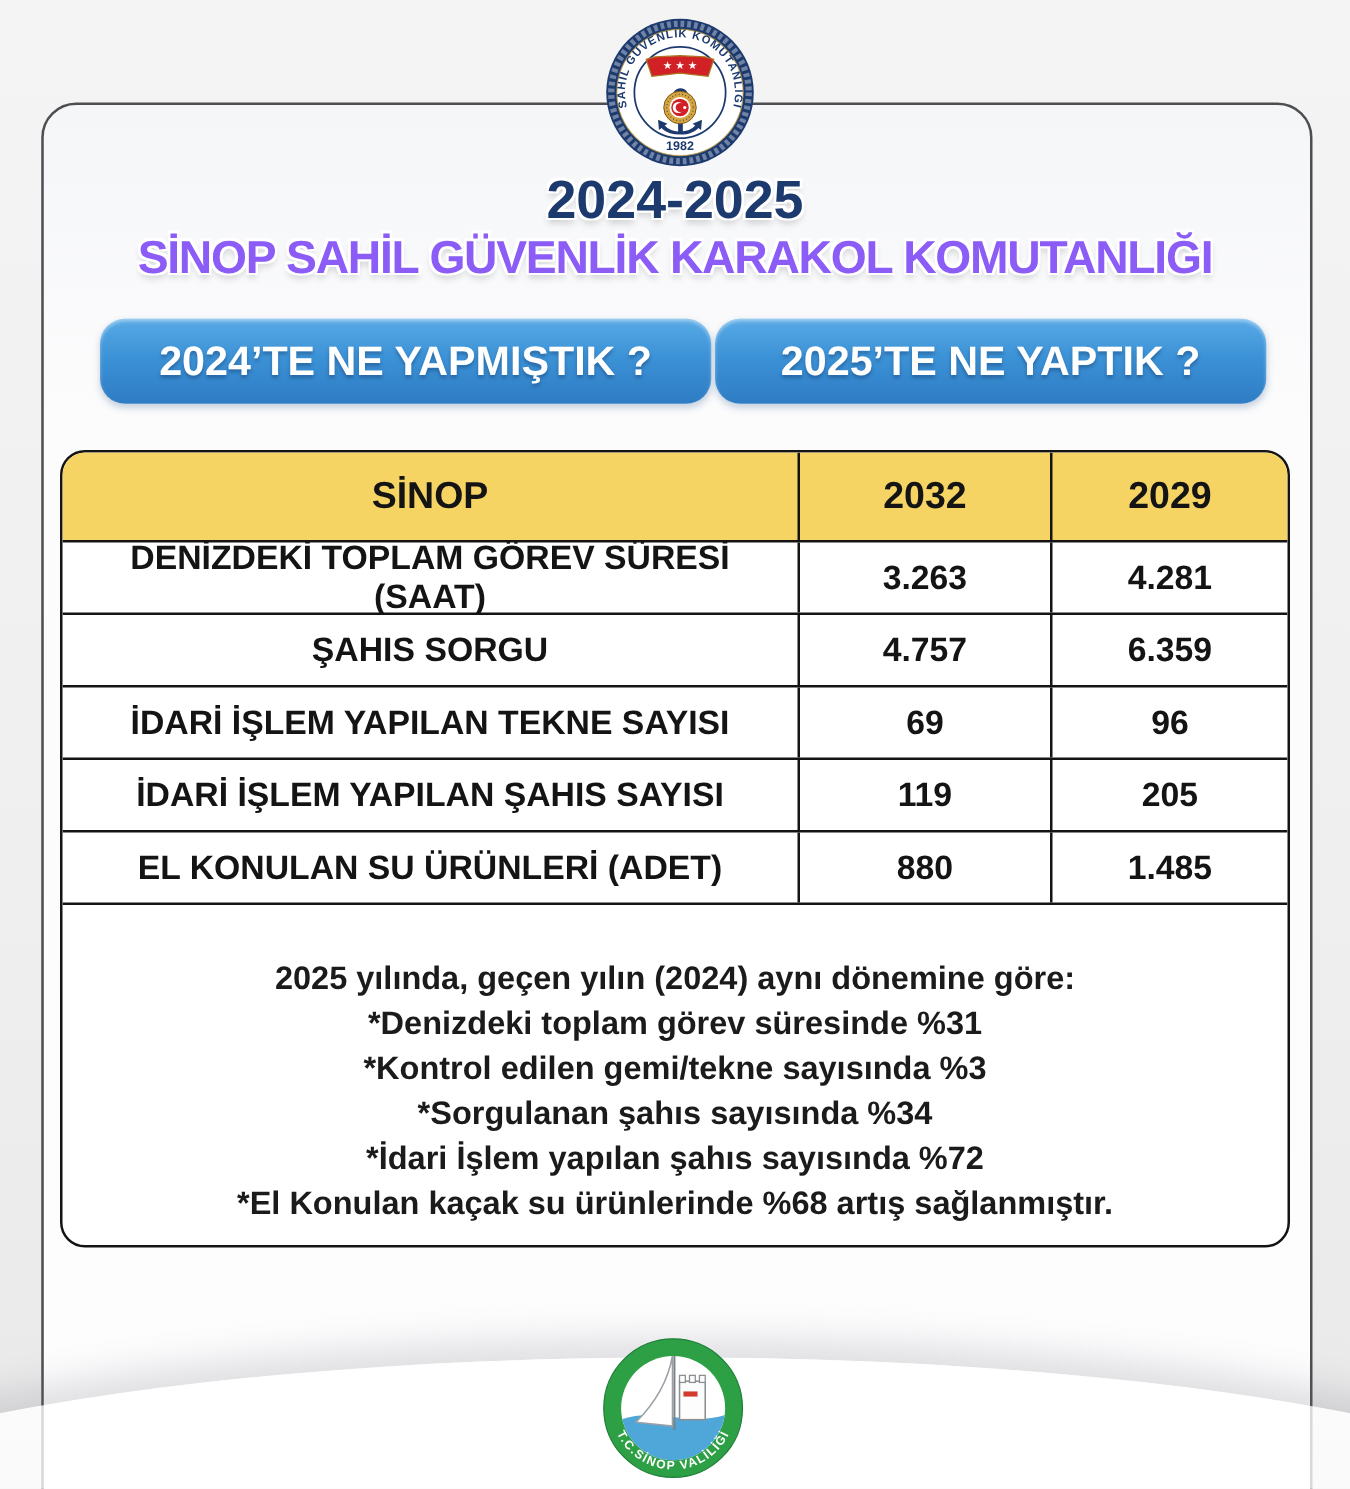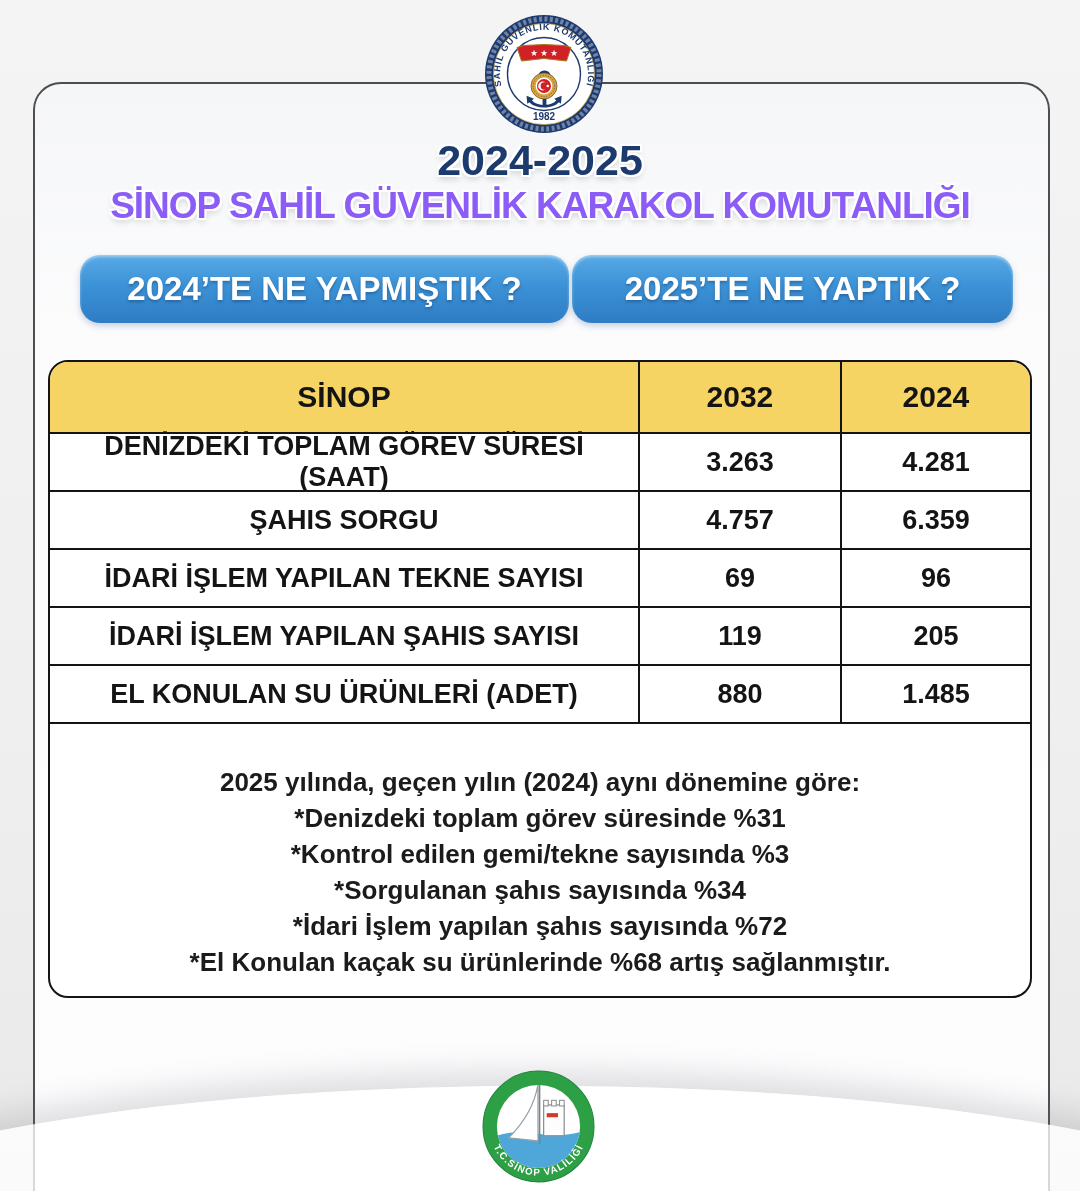--- a/index.html
+++ b/index.html
@@ -107,21 +107,21 @@
 <div class="title-years">2024-2025</div>
 <div class="subtitle">SİNOP SAHİL GÜVENLİK KARAKOL KOMUTANLIĞI</div>
 
 <div class="pill-btn left">2024’TE NE YAPMIŞTIK ?</div>
 <div class="pill-btn right">2025’TE NE YAPTIK ?</div>
 
 <div class="stats-table">
   <div class="t-row t-head">
     <div class="cell c-label">SİNOP</div>
     <div class="cell c-v1">2032</div>
-    <div class="cell c-v2">2024</div>
+    <div class="cell c-v2">2029</div>
   </div>
 
   <div class="t-row t-data">
     <div class="cell c-label">DENİZDEKİ TOPLAM GÖREV SÜRESİ (SAAT)</div>
     <div class="cell c-v1">3.263</div>
     <div class="cell c-v2">4.281</div>
   </div>
   <div class="t-row t-data">
     <div class="cell c-label">ŞAHIS SORGU</div>
     <div class="cell c-v1">4.757</div>

